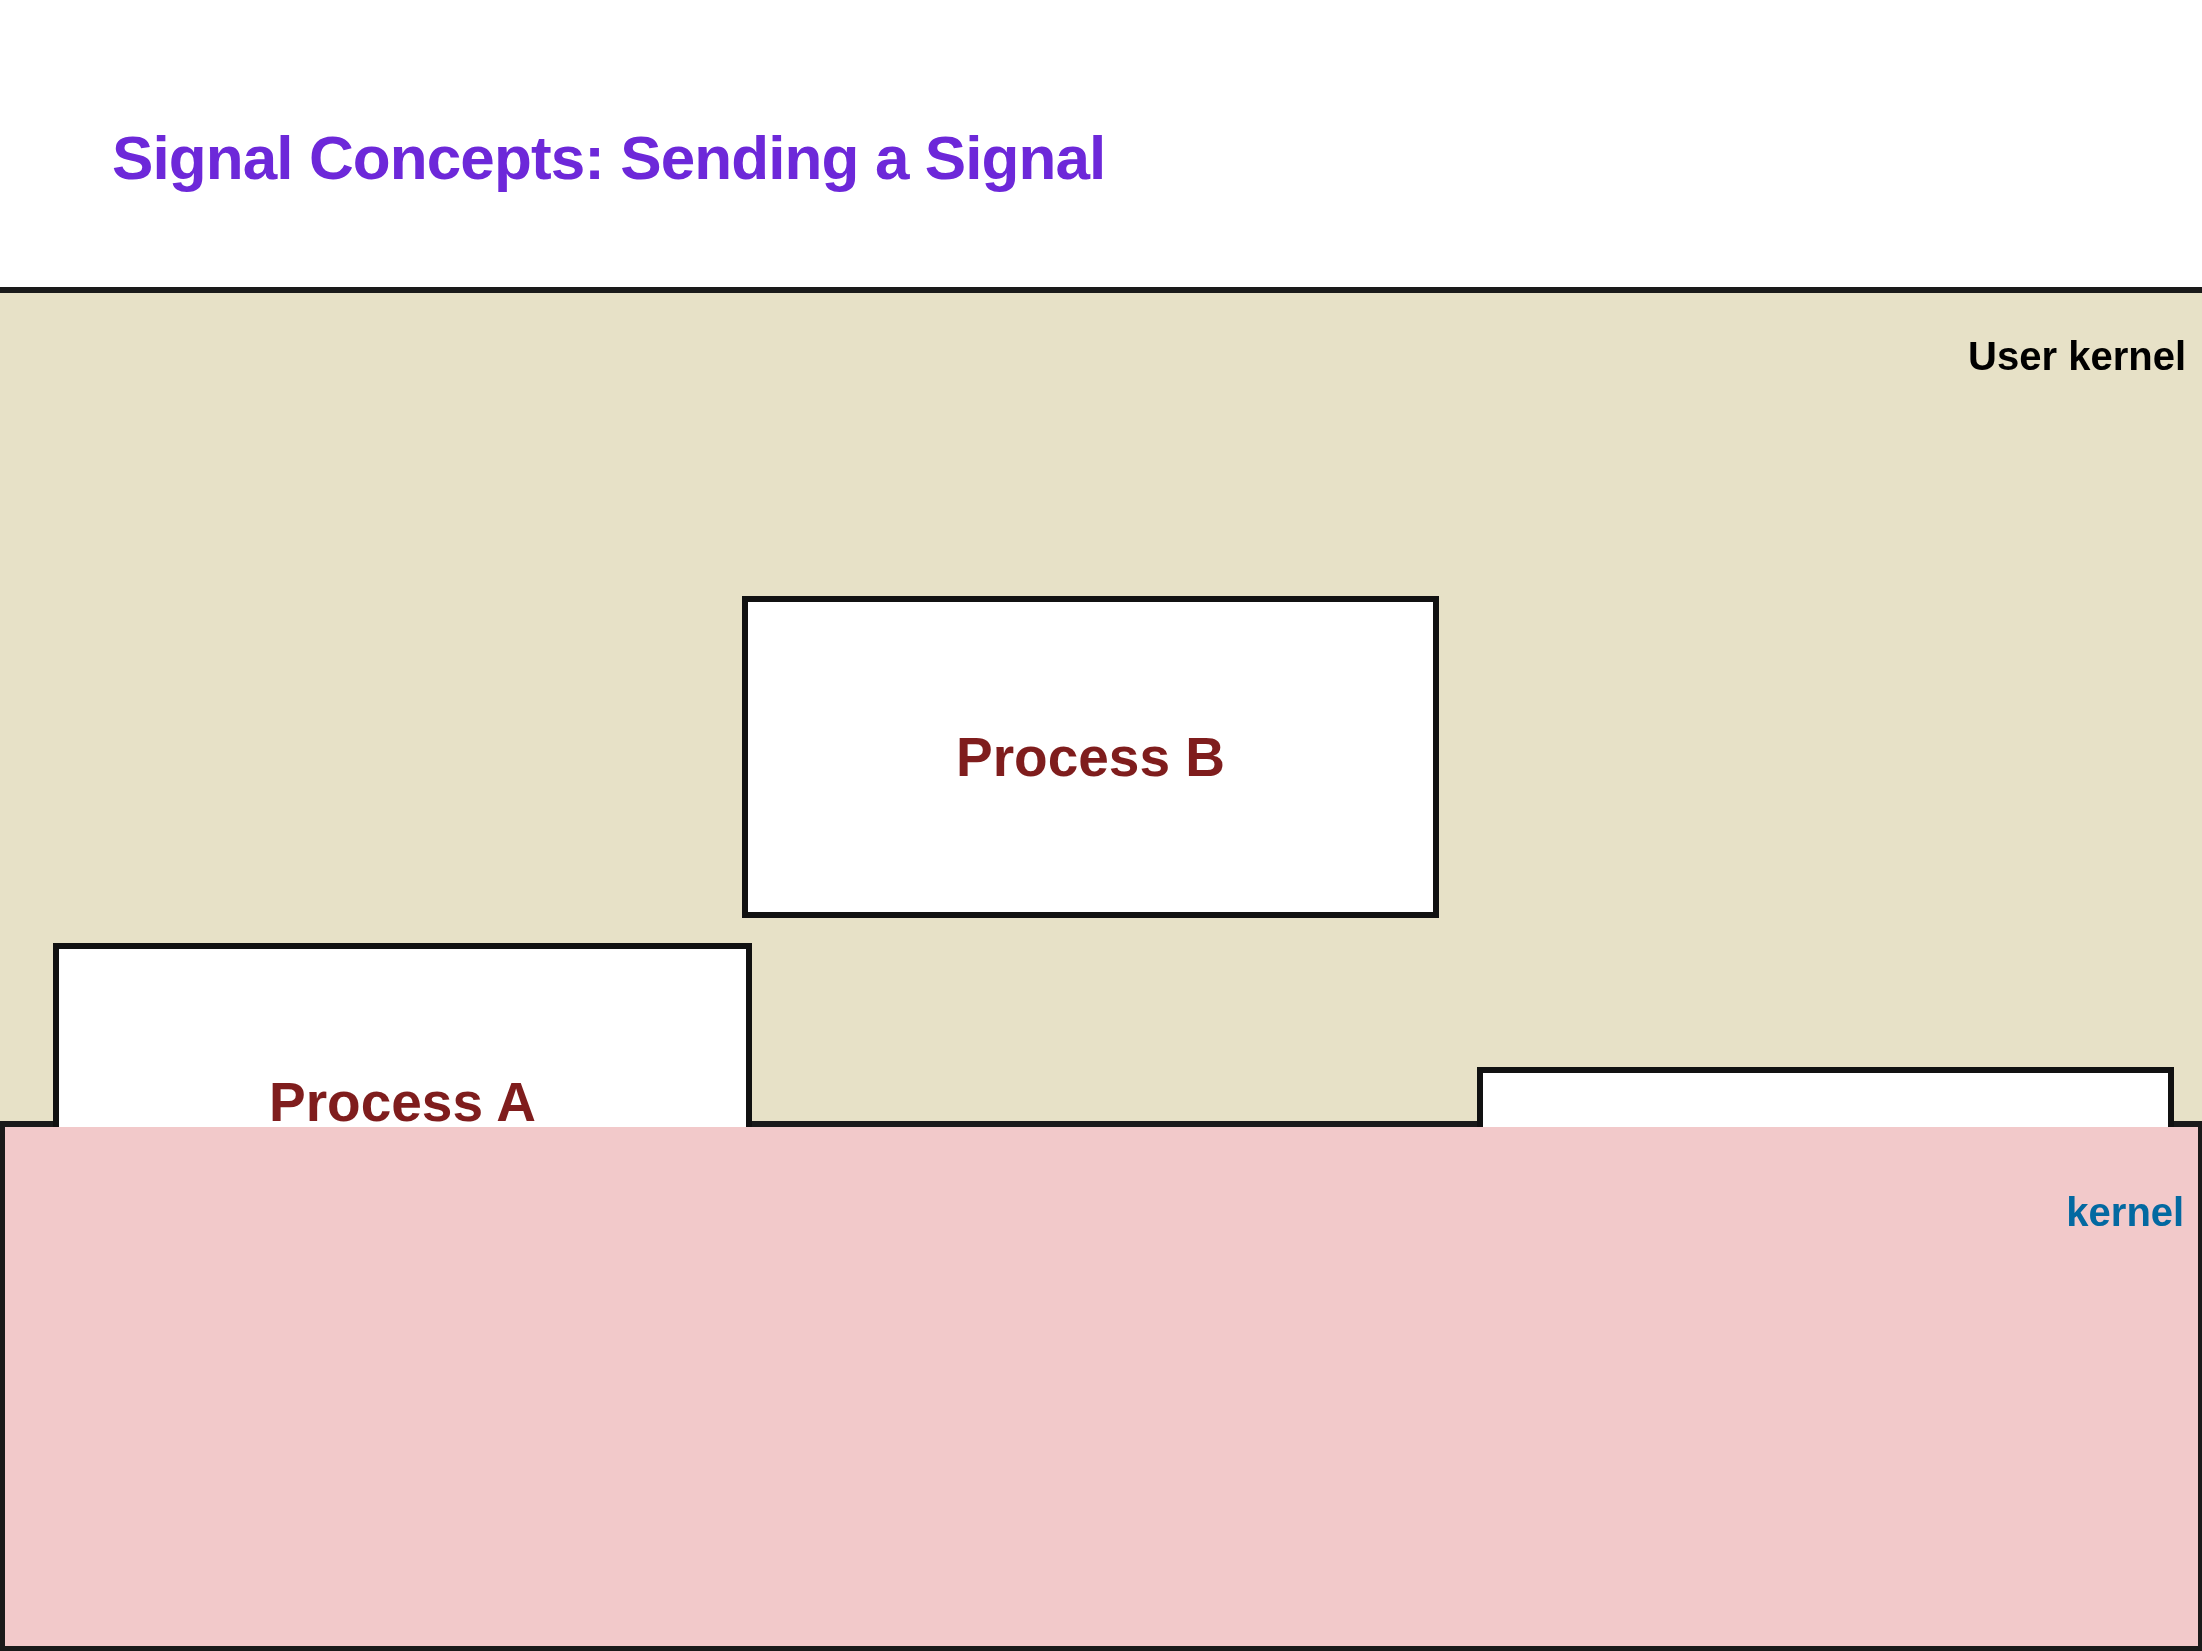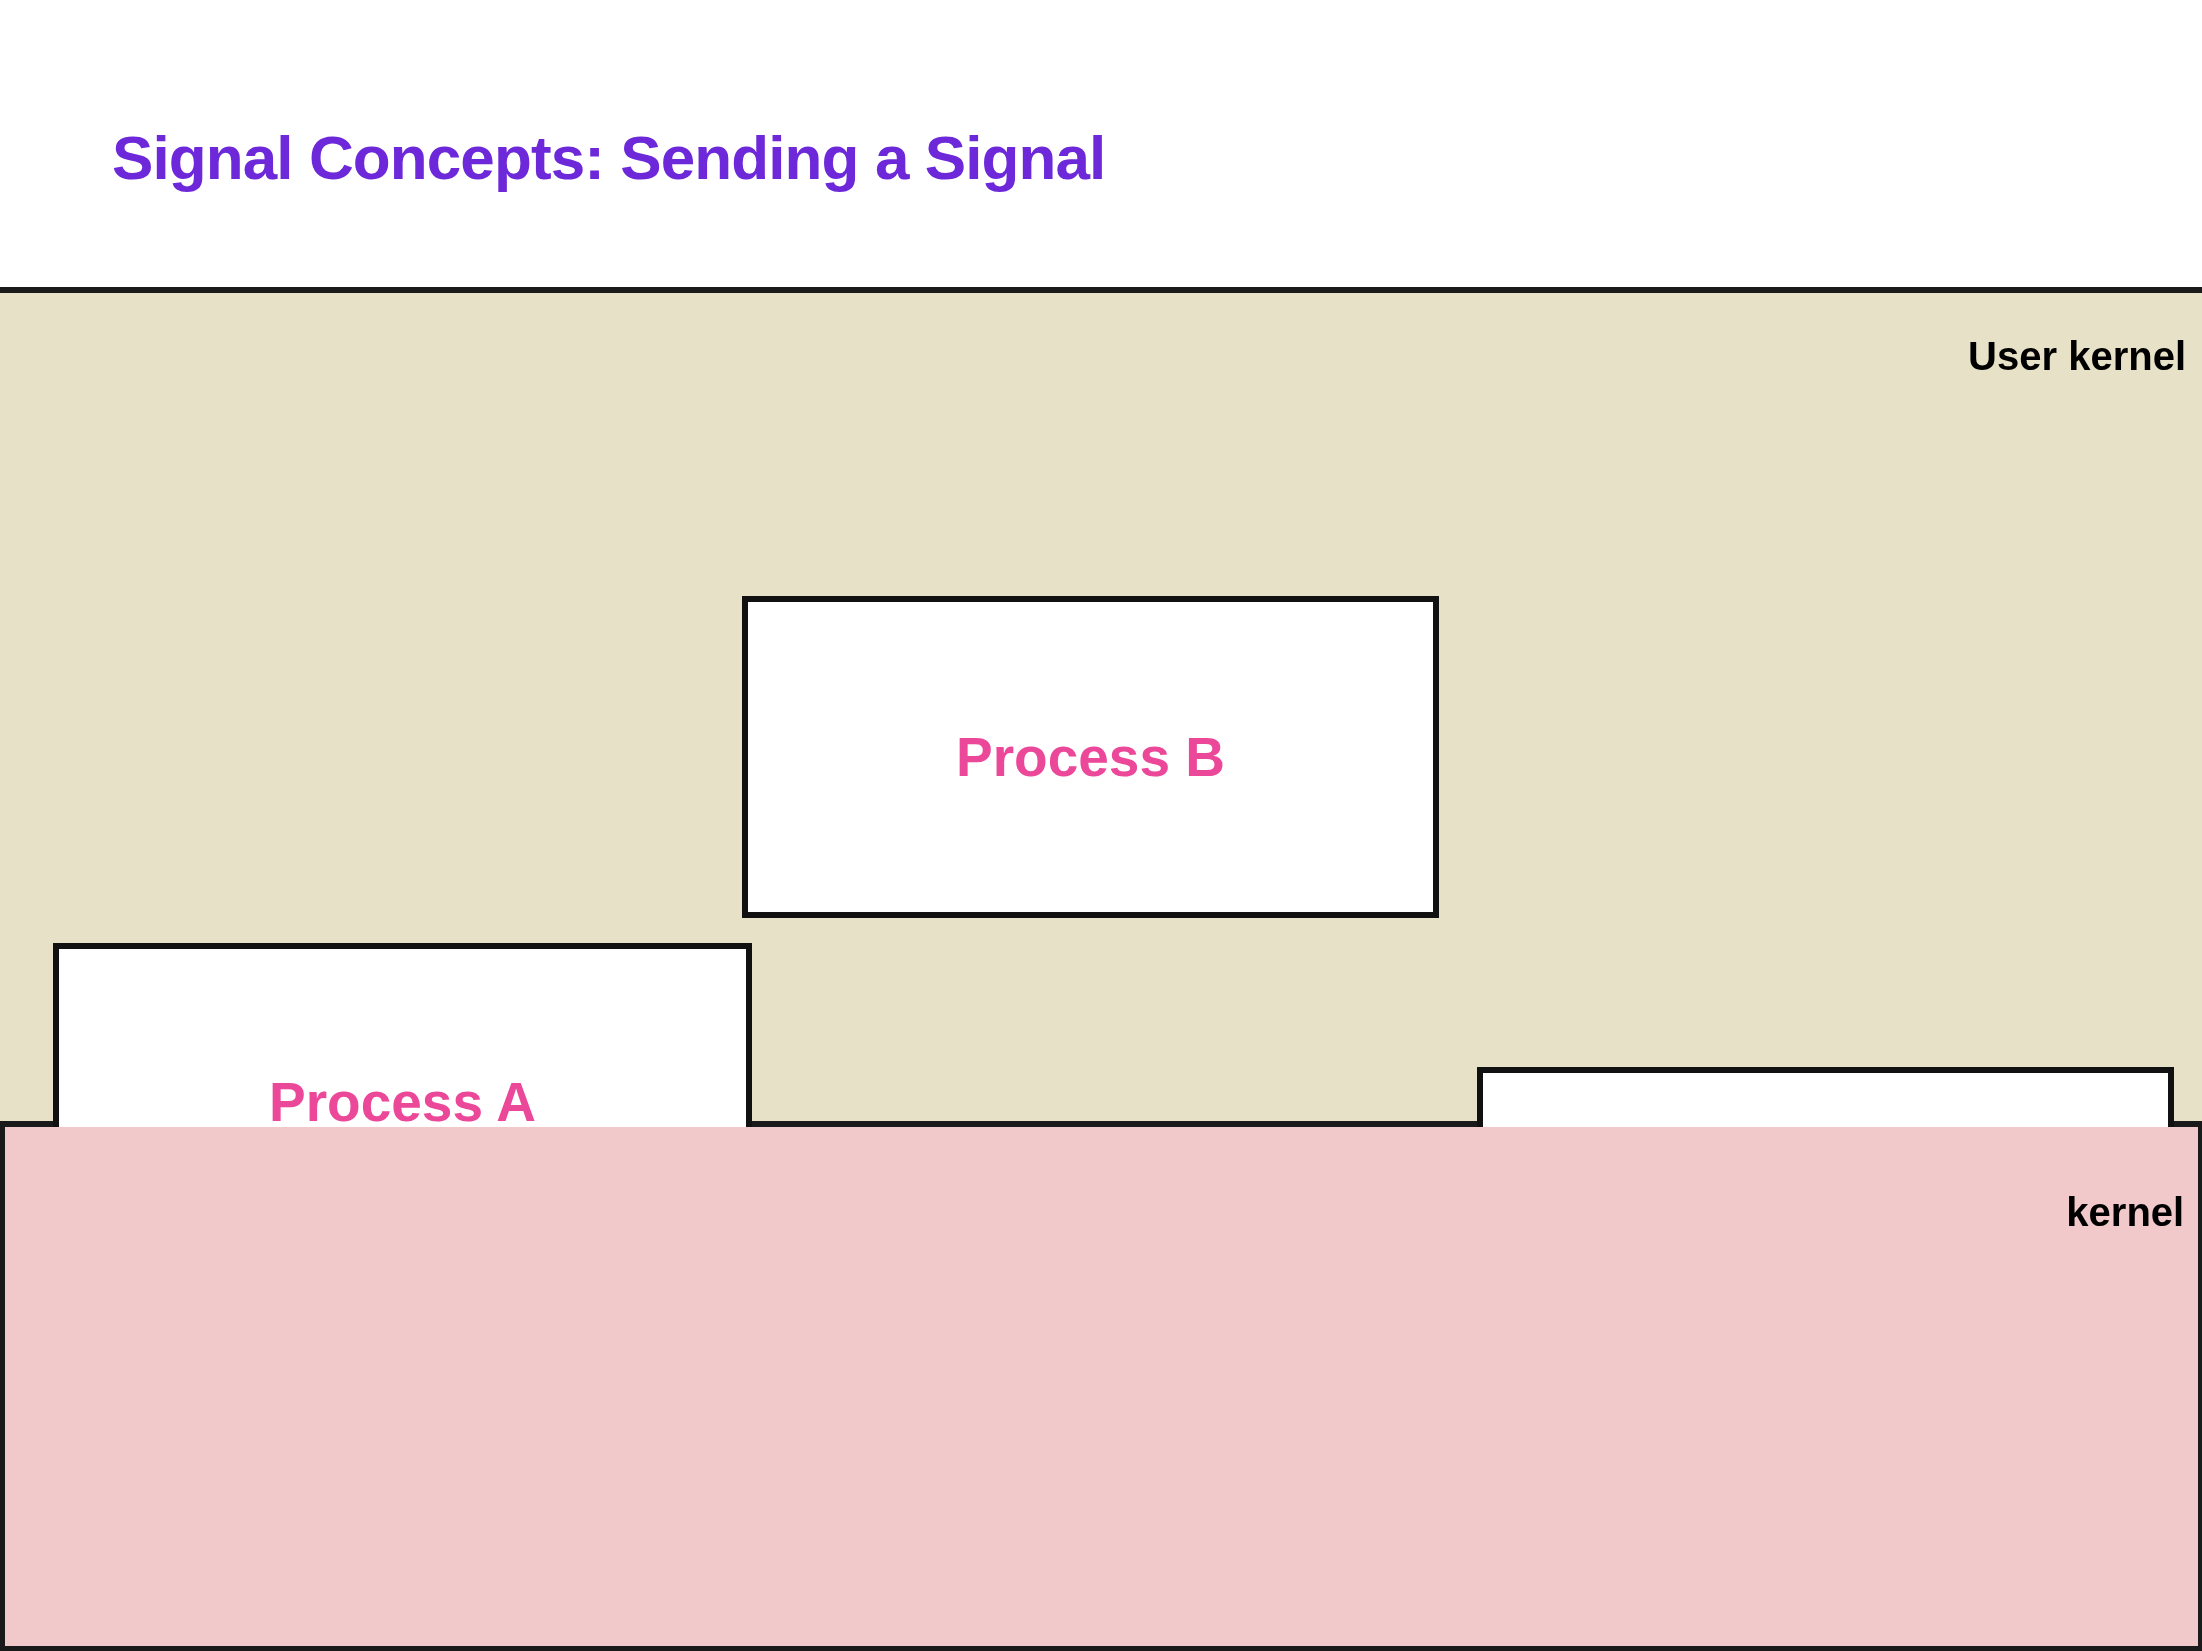--- a/index.html
+++ b/index.html
@@ -67,38 +67,38 @@
     border-right: 5.2px solid #1a1a1a;
     border-bottom: 6.9px solid #1a1a1a;
     box-sizing: border-box;
   }
   #kernel-band-label {
     position: absolute;
     right: 13.8px;
     top: 63px;
     font-size: 40px;
     font-weight: bold;
-    color: #000000;
+    color: #0369a1;
     white-space: nowrap;
   }
 
   
   .process-box {
     position: absolute;
     background: #ffffff;
     border: 6.9px solid #111111;
     box-sizing: border-box;
     display: flex;
     align-items: center;
     justify-content: center;
   }
   .process-box .plabel {
     font-size: 55px;
     font-weight: bold;
-    color: #ec4899;
+    color: #7f1d1d;
     white-space: nowrap;
   }
 
   #process-a { left: 53px;   top: 650px; width: 699px; height: 317px; }
   #process-b { left: 742px;  top: 303px; width: 697px; height: 322px; }
   #process-c { left: 1477px; top: 774px; width: 697px; height: 317px; }
 </style>
 </head>
 <body>
 

